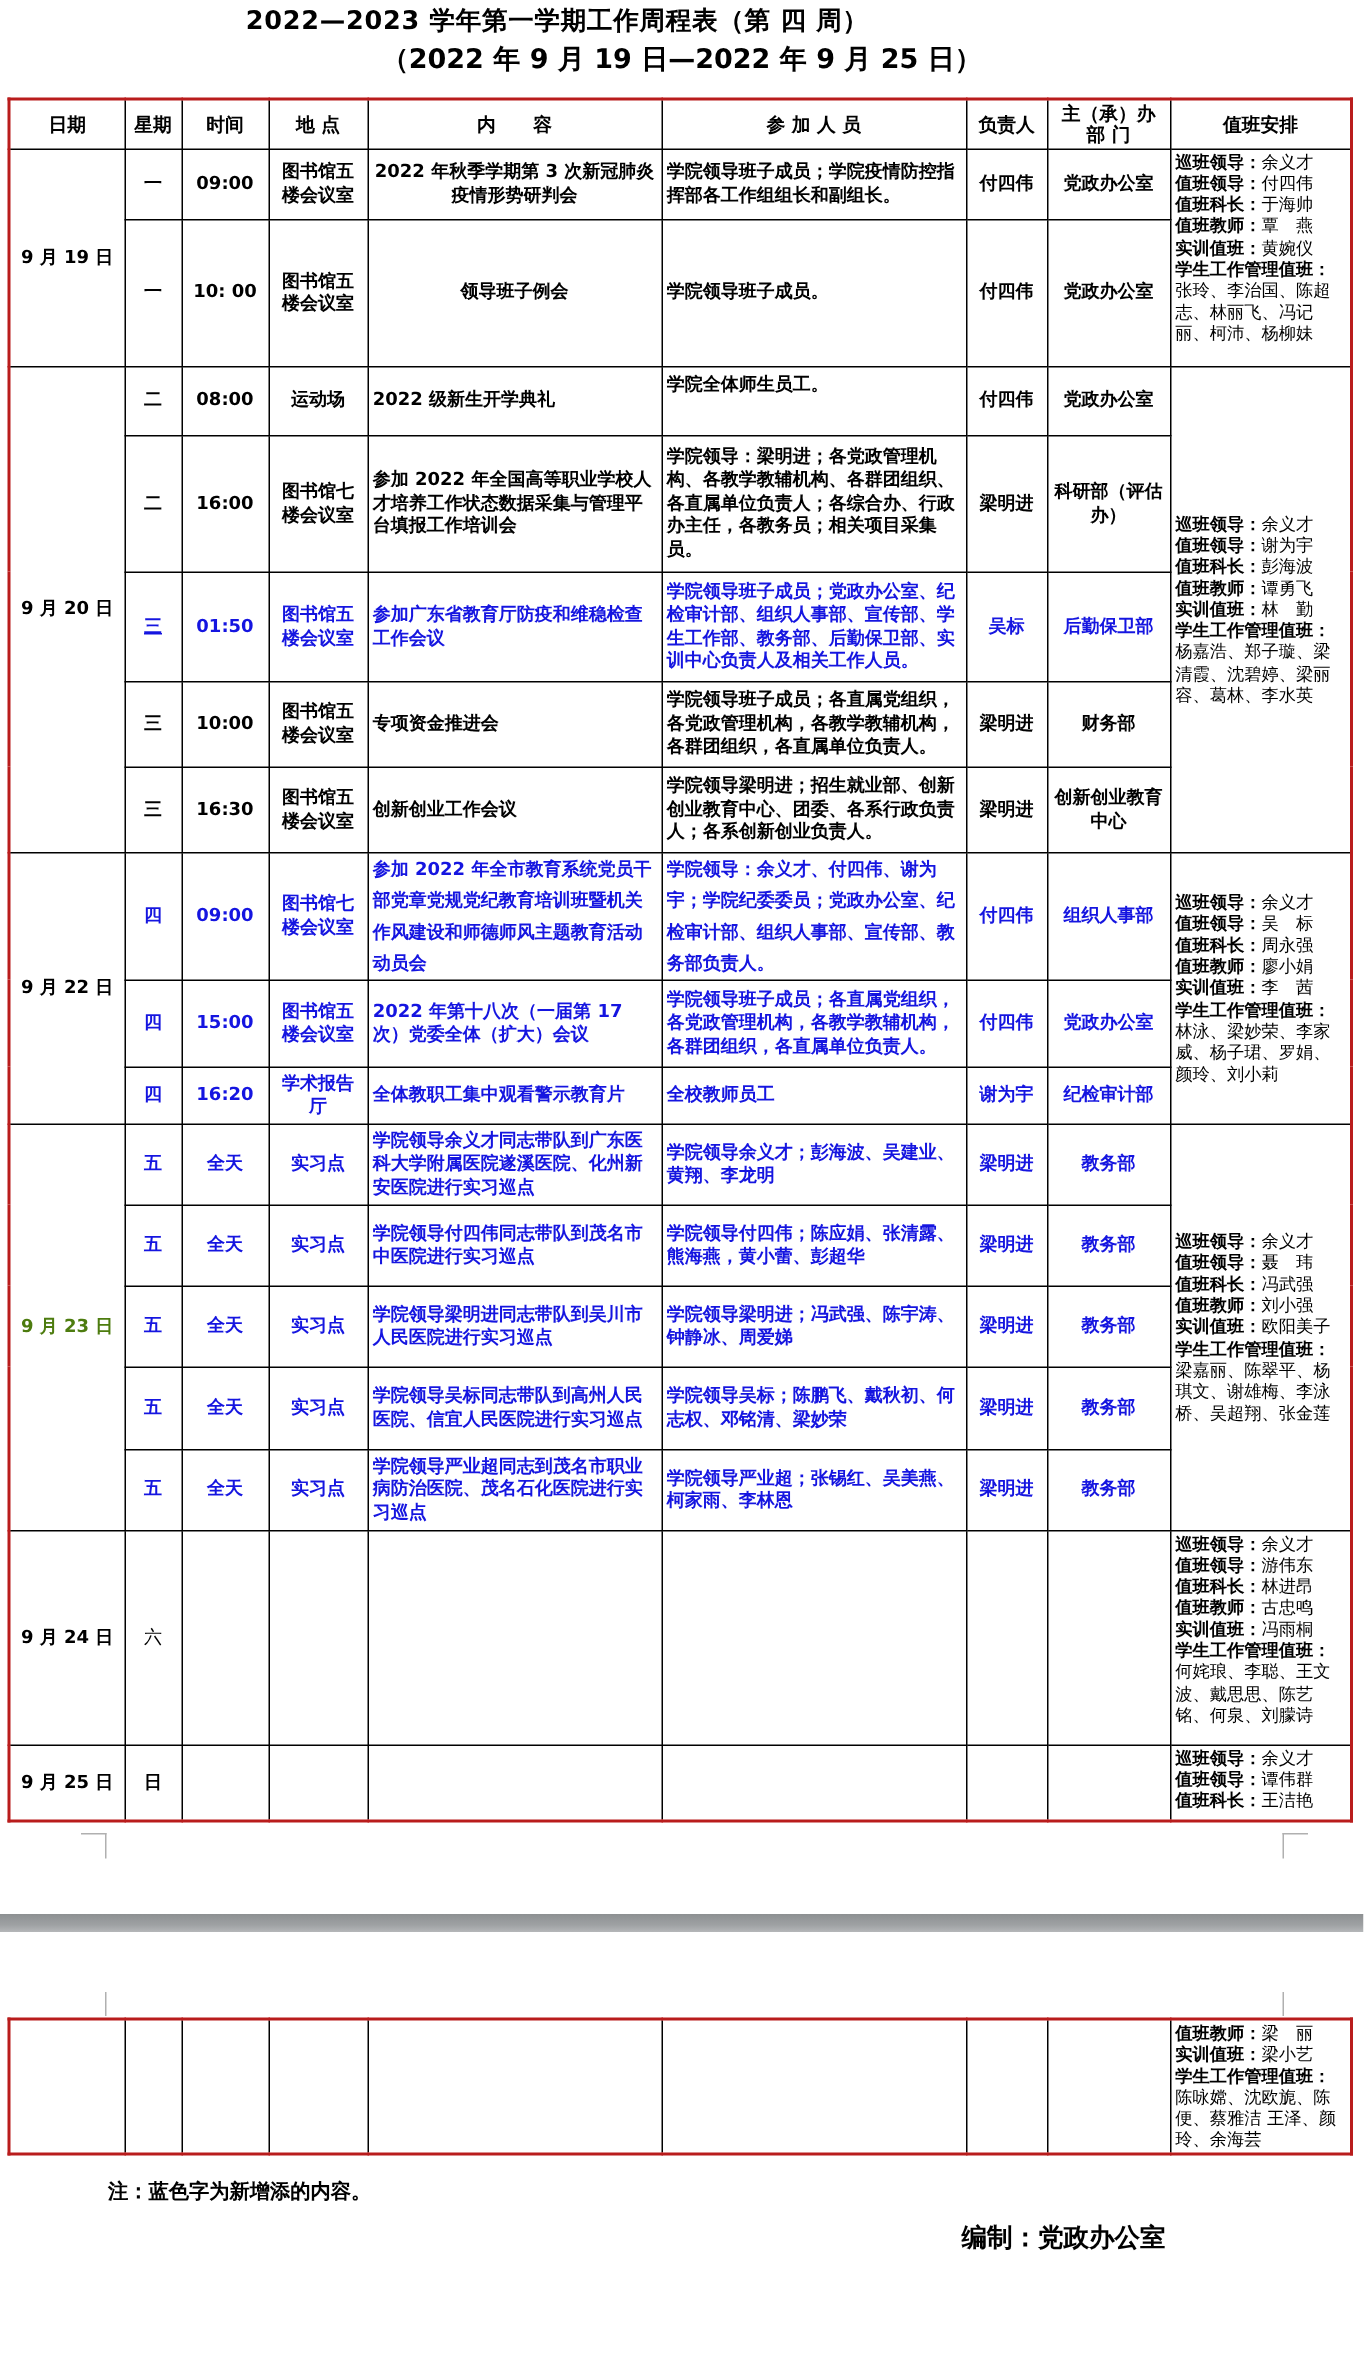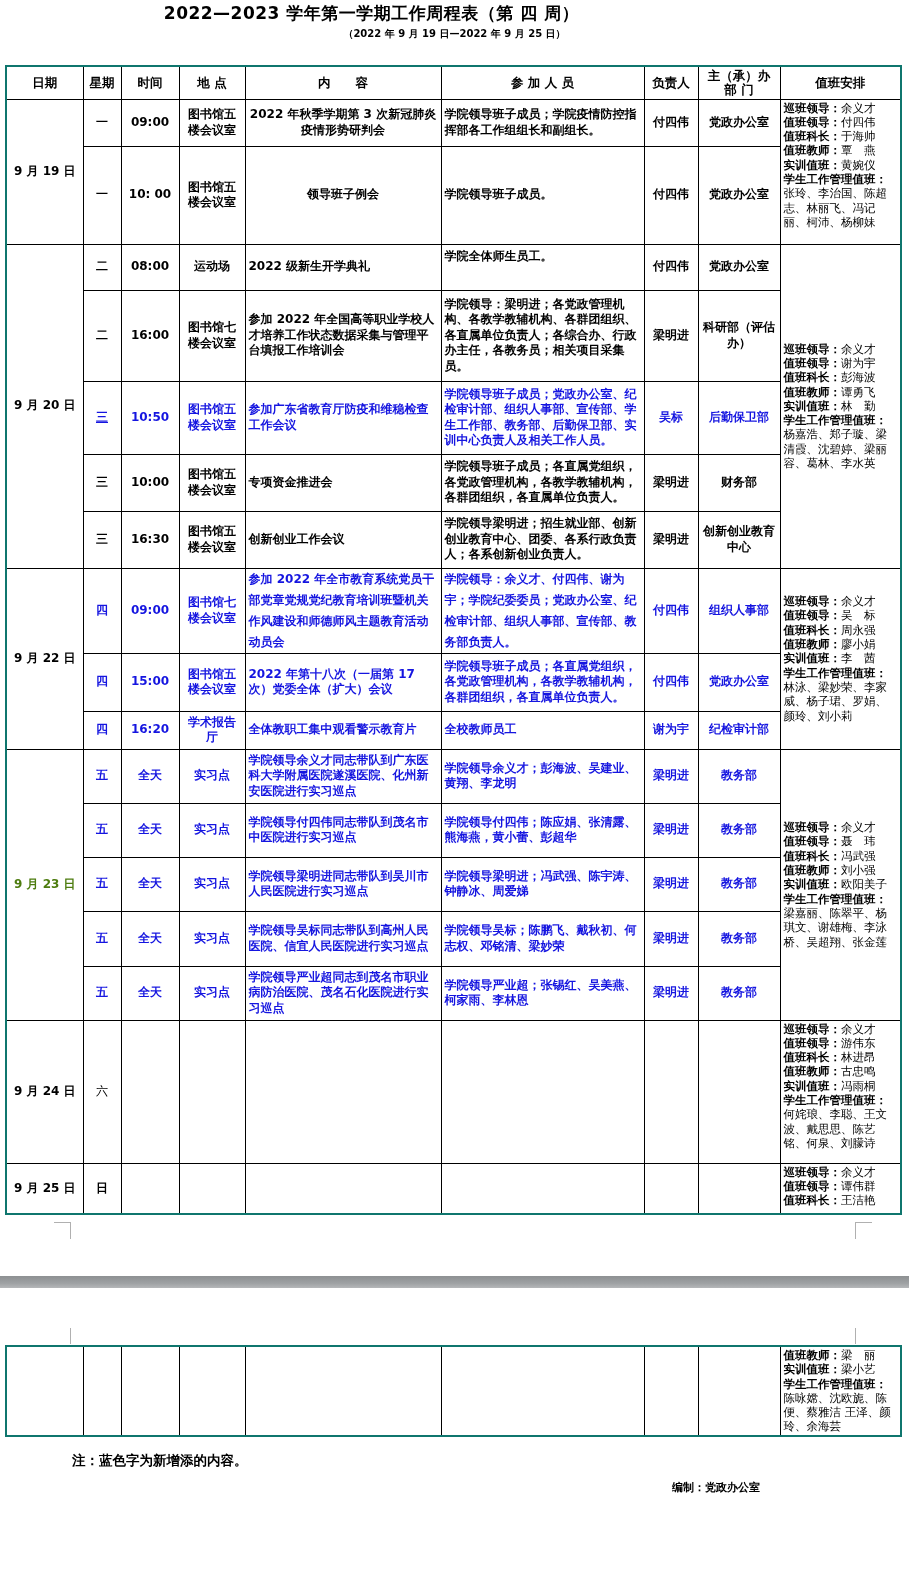--- a/index.html
+++ b/index.html
@@ -1,38 +1,38 @@
 <!DOCTYPE html>
 <html><head>
 <meta charset="utf-8">
 <style>
   html, body { margin:0; padding:0; background:#fff; }
   body { width:909px; height:1584px; position:relative; overflow:hidden;
          font-family:"DejaVu Sans","Liberation Sans",sans-serif; color:#000; }
   .title { position:absolute; left:0; top:2px; width:743px; text-align:center;
            font-size:17px; font-weight:bold; letter-spacing:0.5px; }
   .subtitle { position:absolute; left:0; top:27px; width:909px; text-align:center;
-              font-size:10px; font-weight:bold; }
+              font-size:18px; font-weight:bold; }
   table.sched { position:absolute; left:5px; border-collapse:collapse; table-layout:fixed; }
   table.sched td, table.sched th { border:1px solid #000; padding:0 3px; font-size:12px;
       font-weight:bold; line-height:15.5px; vertical-align:middle; overflow:hidden; }
   table.sched th { font-size:12.5px; text-align:center; }
-  table.sched { border:2px solid #0f766e; }
+  table.sched { border:2px solid #b91c1c; }
   .c { text-align:center; }
   .l { text-align:left; }
   .blue { color:#1515e0; }
   .duty { font-weight:normal !important; font-size:11.5px !important; line-height:14.3px !important;
           vertical-align:top !important; padding:1px 3px !important;margin-left:16px; }
   .duty b { font-weight:bold; }
   .u { text-decoration:underline; }
   .pagebreak { position:absolute; left:0; top:1276px; width:909px; height:12px;
                background:linear-gradient(#8d9092,#9ea1a3 60%,#b5b7b9); }
   .corner { position:absolute; width:16px; height:16px; border-color:#b0b0b0; border-style:solid; border-width:0; }
   .note { position:absolute; left:72px; top:1452px; font-size:13.5px; font-weight:bold; }
-  .editor { position:absolute; left:672px; top:1480px; font-size:11px; font-weight:bold;text-align:right; }
+  .editor { position:absolute; left:641px; top:1480px; font-size:17px; font-weight:bold;text-align:right; }
 </style>
 </head>
 <body>
 
 <div class="title">2022—2023 学年第一学期工作周程表（第 四 周）</div>
 <div class="subtitle">（2022 年 9 月 19 日—2022 年 9 月 25 日）</div>
 
 <table class="sched" style="top:65px;width:895px;">
   <colgroup>
     <col style="width:77px">
@@ -108,21 +108,21 @@
     <td class="c">二</td>
     <td class="c">16:00</td>
     <td class="c">图书馆七楼会议室</td>
     <td class="l">参加 2022 年全国高等职业学校人才培养工作状态数据采集与管理平台填报工作培训会</td>
     <td class="l">学院领导：梁明进；各党政管理机构、各教学教辅机构、各群团组织、各直属单位负责人；各综合办、行政办主任，各教务员；相关项目采集员。</td>
     <td class="c">梁明进</td>
     <td class="c">科研部（评估办）</td>
   </tr>
   <tr style="height:73px" class="blue">
     <td class="c u">三</td>
-    <td class="c">10:50</td>
+    <td class="c">01:50</td>
     <td class="c">图书馆五楼会议室</td>
     <td class="l">参加广东省教育厅防疫和维稳检查工作会议</td>
     <td class="l">学院领导班子成员；党政办公室、纪检审计部、组织人事部、宣传部、学生工作部、教务部、后勤保卫部、实训中心负责人及相关工作人员。</td>
     <td class="c">吴标</td>
     <td class="c">后勤保卫部</td>
   </tr>
   <tr style="height:57px">
     <td class="c">三</td>
     <td class="c">10:00</td>
     <td class="c">图书馆五楼会议室</td>

